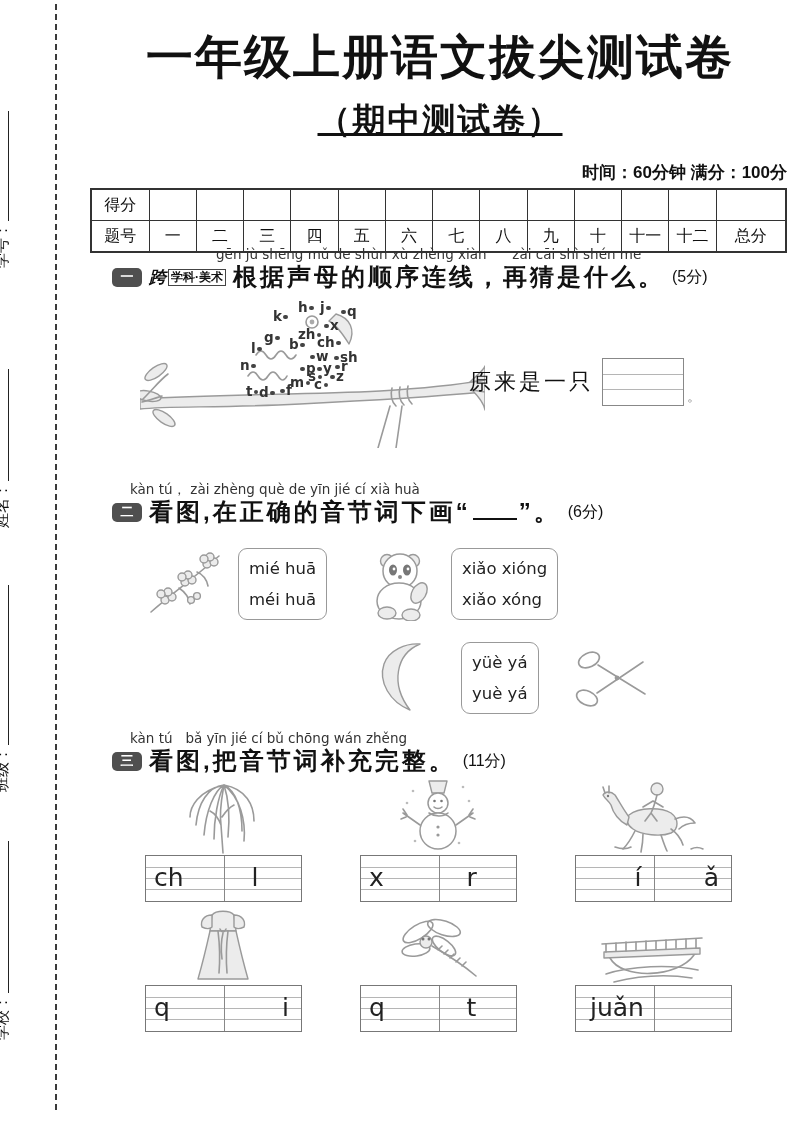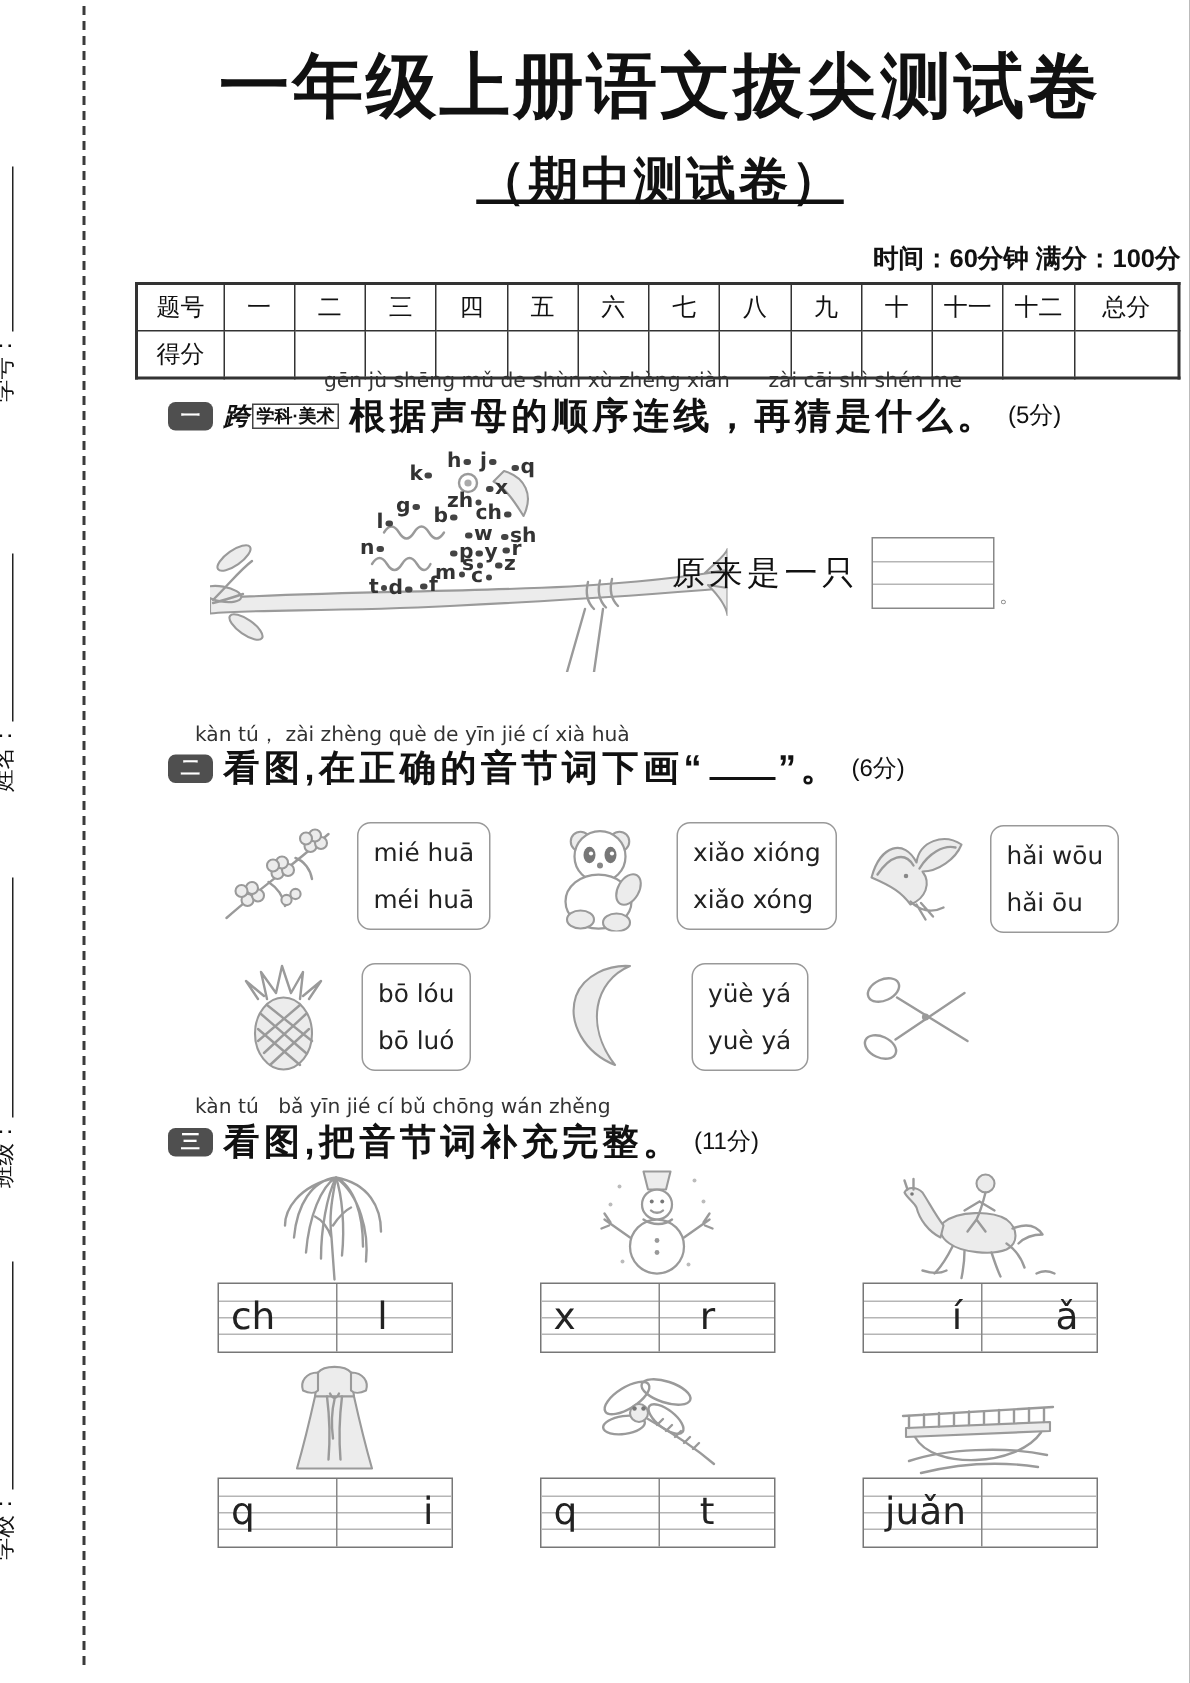--- a/index.html
+++ b/index.html
@@ -38,21 +38,21 @@
   .tag-box{border:1.5px solid #444;font-size:12px;padding:0 2px;line-height:15px;}
   .blank-inline{display:inline-block;width:44px;height:15px;border-bottom:2px solid #111;margin:0 2px;}
 
   
   #bird-fig{position:absolute;left:140px;top:296px;width:345px;height:152px;}
   #bird-fig svg{position:absolute;left:0;top:0;}
   .bird-letter{position:absolute;display:flex;align-items:center;gap:1.5px;
                font-family:"DejaVu Sans",sans-serif;color:#333;transform:translate(-2px,-8px);}
   .bird-letter b{font-weight:600;font-size:13.5px;font-style:normal;line-height:1;}
   .ldot{width:4.5px;height:4.5px;background:#444;border-radius:50%;display:inline-block;}
-  #answer-row{position:absolute;left:448px;top:358px;display:flex;align-items:center;}
+  #answer-row{position:absolute;left:469px;top:358px;display:flex;align-items:center;}
   #answer-text{font-size:22px;font-family:"DejaVu Serif","Liberation Serif",serif;letter-spacing:3px;}
   #answer-box{width:80px;height:46px;border:1.2px solid #888;position:relative;margin-left:8px;background:#fff;}
   #answer-box .hline{position:absolute;left:0;right:0;border-top:1px solid #b5b5b5;}
   #answer-period{font-size:14px;color:#777;margin-left:3px;align-self:flex-end;}
 
   
   .q2-item{position:absolute;display:flex;align-items:center;gap:10px;justify-content:space-between;}
   .opt-box{border:1.5px solid #999;border-radius:9px;padding:4px 10px;height:62px;
            display:flex;flex-direction:column;justify-content:space-around;
            font-size:16.5px;color:#222;white-space:nowrap;font-family:"DejaVu Sans",sans-serif;background:#fff;}
@@ -113,50 +113,50 @@
         <col>
         <col>
         <col>
         <col>
         <col>
         <col>
         <col style="width:70px">
       </colgroup>
     <tbody>
         <tr>
+      <td>得分</td>
+      <td></td>
+          <td></td>
+      <td></td>
+          <td></td>
+      <td></td>
+          <td></td>
+      <td></td>
+          <td></td>
+      <td></td>
+          <td></td>
+      <td></td>
+          <td></td>
+      <td></td>
+    </tr>
+    <tr>
       <td>题号</td>
       <td>一</td>
       <td>二</td>
       <td>三</td>
       <td>四</td>
       <td>五</td>
       <td>六</td>
       <td>七</td>
       <td>八</td>
       <td>九</td>
       <td>十</td>
       <td>十一</td>
       <td>十二</td>
       <td>总分</td>
-    </tr>
-    <tr>
-      <td>得分</td>
-      <td></td>
-          <td></td>
-      <td></td>
-          <td></td>
-      <td></td>
-          <td></td>
-      <td></td>
-          <td></td>
-      <td></td>
-          <td></td>
-      <td></td>
-          <td></td>
-      <td></td>
     </tr>
   </tbody>
     </table>
 
   <div class="pinyin-line" style="left:216px;top:246px;">gēn jù shēng mǔ de shùn xù zhèng xiàn      zài cāi shì shén me</div>
   <div class="q-header" style="left:112px;top:261px;">
     <span class="q-badge">一</span>
     <span class="tag">
       <span class="tag-kua">跨</span>
       <span class="tag-box">学科·美术</span>
@@ -346,47 +346,21 @@
         <ellipse class="lafill" cx="28" cy="66" rx="9" ry="6"></ellipse>
           <ellipse class="lafill" cx="52" cy="68" rx="9" ry="6"></ellipse>
       </svg>
     </span>
     <span class="opt-box">
       <span>xiǎo xióng</span>
       <span>xiǎo xóng</span>
     </span>
   </div>
 
-  <div class="q2-item" style="left:565px;top:548px;">
-    <span class="q2-img">
-      <svg width="82" height="70" viewBox="0 0 82 70">
-        <path class="lafill" d="M14,34 C20,12 36,8 44,24 C46,10 62,4 74,12 C70,22 58,30 48,30 C54,38 50,48 40,52 C34,44 28,40 14,34 Z"></path>
-        <path class="lineart" d="M18,32 C26,20 36,16 42,26 M46,28 C52,18 62,12 70,14 M40,50 C46,56 54,58 62,54 M44,52 L50,62 M47,51 L55,60"></path>
-        <circle cx="37" cy="33" r="1.5" fill="#888"></circle>
-      </svg>
-    </span>
-    <span class="opt-box">
-      <span>hǎi wōu</span>
-      <span>hǎi ōu</span>
-    </span>
-  </div>
-
-  <div class="q2-item" style="left:146px;top:640px;">
-    <span class="q2-img">
-      <svg width="78" height="76" viewBox="0 0 78 76">
-        <path class="lineart" d="M28,26 L24,8 L34,22 L38,4 L44,22 L52,8 L50,26 M22,26 L14,14 L26,24 M56,26 L64,14 L52,24"></path>
-        <ellipse class="lafill" cx="39" cy="49" rx="19" ry="24"></ellipse>
-        <path class="lineart" d="M24,36 L54,62 M22,46 L50,70 M28,30 L58,54 M54,36 L26,62 M56,46 L30,70 M50,30 L22,54"></path>
-      </svg>
-    </span>
-    <span class="opt-box">
-      <span>bō lóu</span>
-      <span>bō luó</span>
-    </span>
-  </div>
+
 
   <div class="q2-item" style="left:366px;top:640px;">
     <span class="q2-img">
       <svg width="66" height="76" viewBox="0 0 66 76">
         <path class="lafill" d="M44,4 C20,14 14,44 34,70 C14,62 2,42 8,24 C13,10 30,3 44,4 Z"></path>
       </svg>
     </span>
     <span class="opt-box">
       <span>yüè yá</span>
       <span>yuè yá</span>

